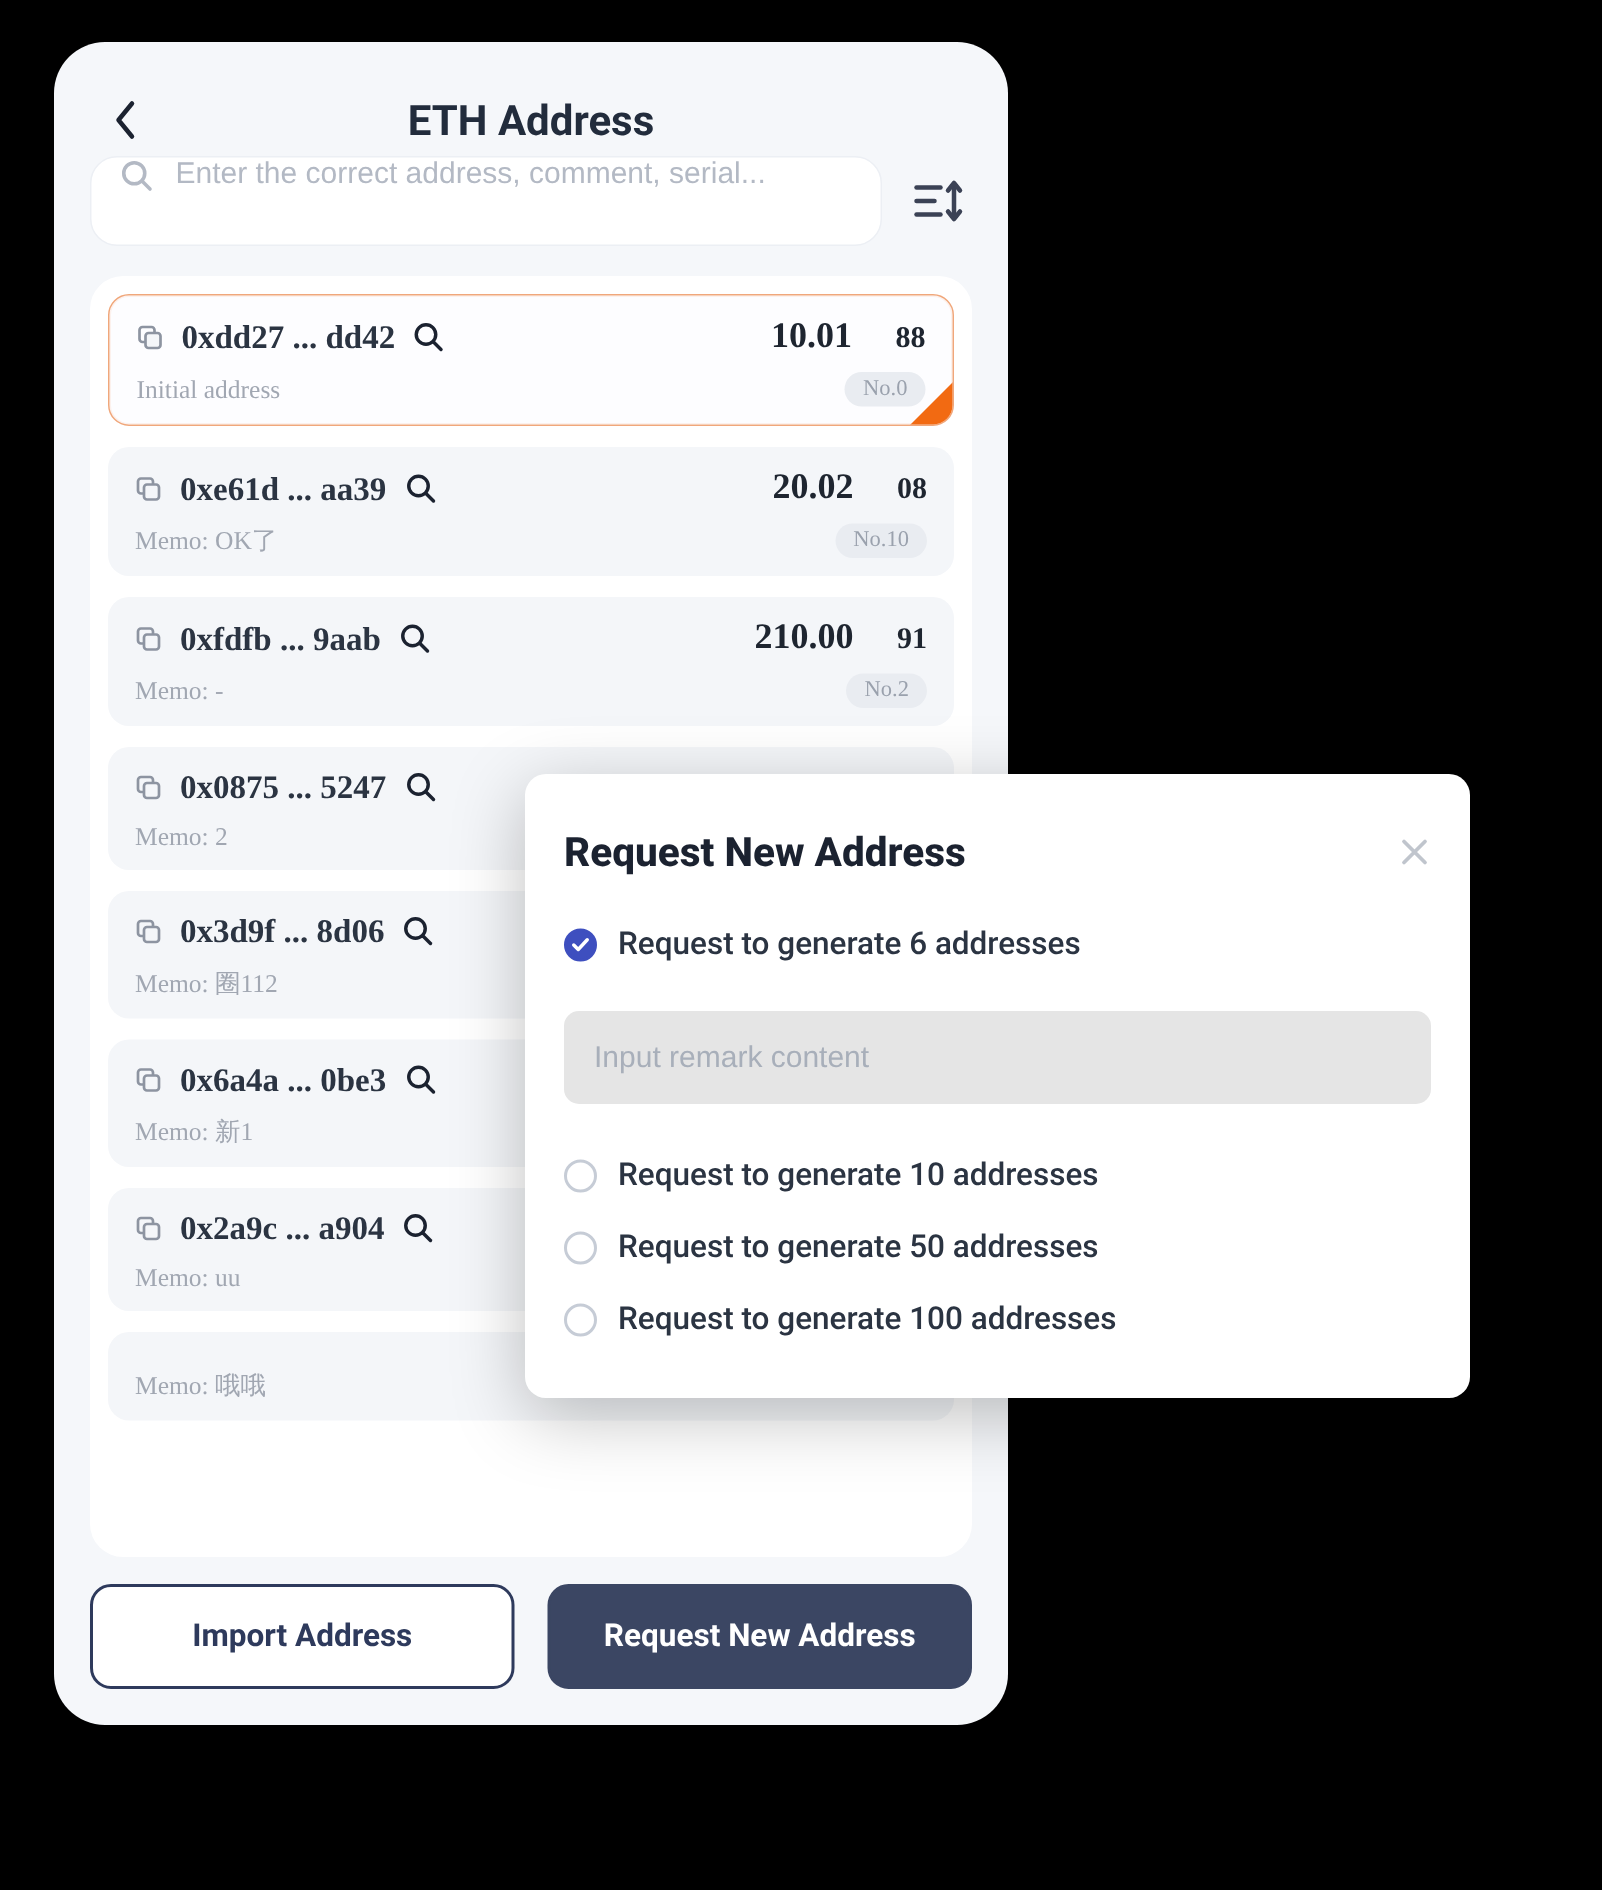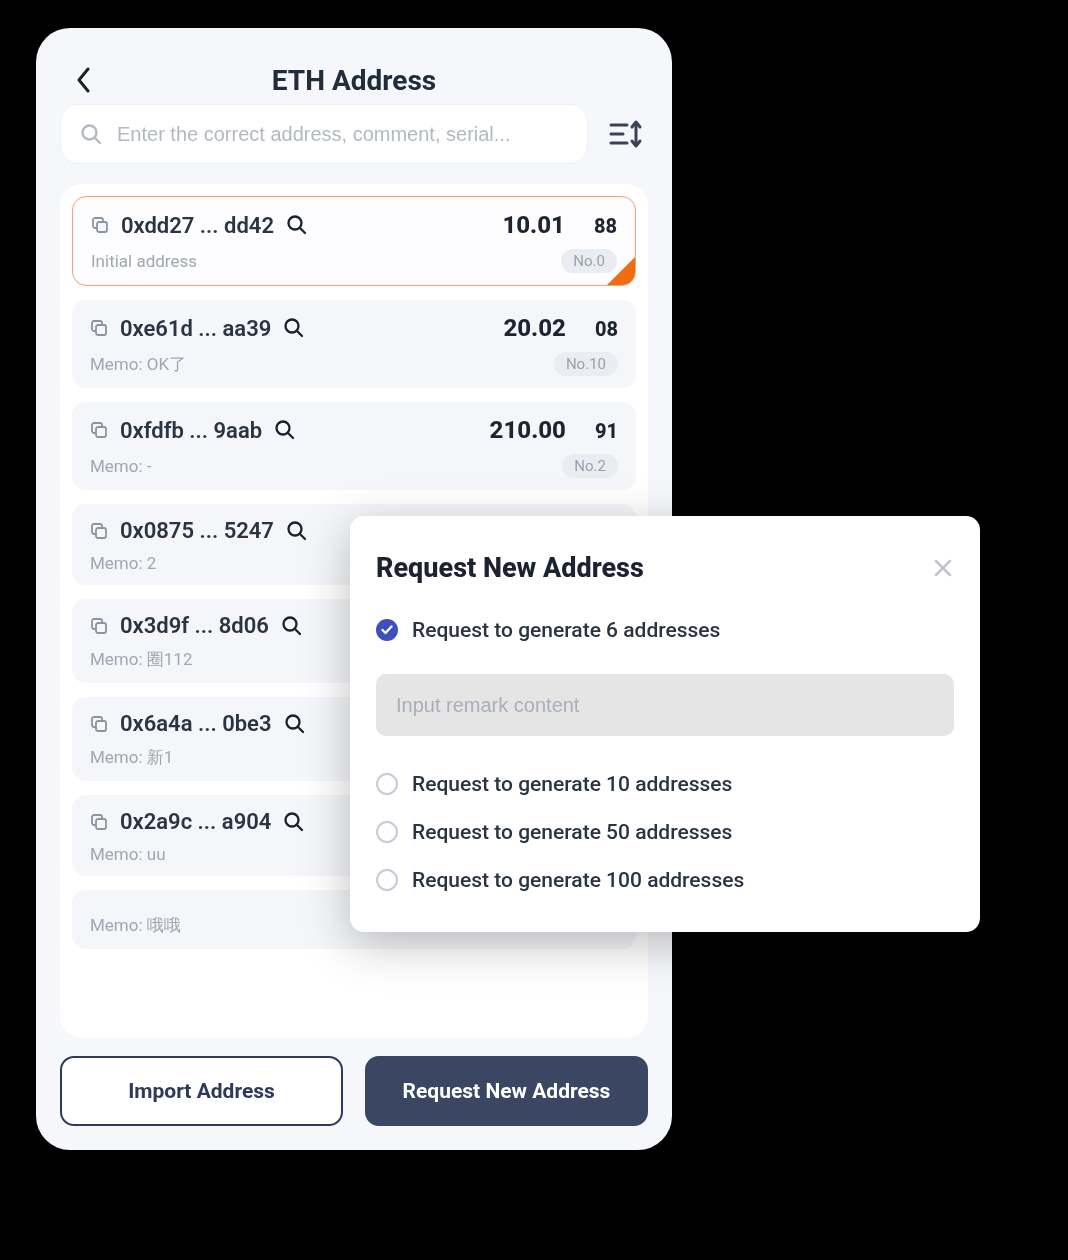--- a/index.html
+++ b/index.html
@@ -36,39 +36,40 @@
     font-size: 28px; font-weight: 700; color: #222c3c;
   }
   .searchbar-row {
     display:flex; align-items:center; gap: 16px;
     margin-bottom: 20px;
   }
   .searchbar {
     flex:1; height: 60px;
     background: #fff; border:1px solid #eceff4;
     border-radius: 18px;
-    display:flex; align-items:center; gap:14px;
+    display:flex; align-items:flex-start; gap:14px;
     padding: 0 18px;
   }
   .searchbar input {
     border:none; outline:none; flex:1;
     font-size: 20px; color:#333;
     background:transparent;
   }
   .searchbar input::placeholder { color:#b3b9c4; }
   .sort-btn {
     width:44px;height:44px;display:flex;align-items:center;justify-content:center;
     cursor:pointer;
   }
   .list-panel {
     flex:1; overflow:hidden;
     background:#fff; border-radius:22px;
     padding: 12px 12px;
     display:flex;flex-direction:column;
     gap:14px;
+    font-family:Liberation Serif, serif;
   }
   .addr-card {
     position:relative;
     border-radius:14px;
     background:#f4f6f9;
     padding: 14px 18px 12px 18px;
     overflow:hidden;
   }
   .addr-card.selected {
     background:#fdfdff;

